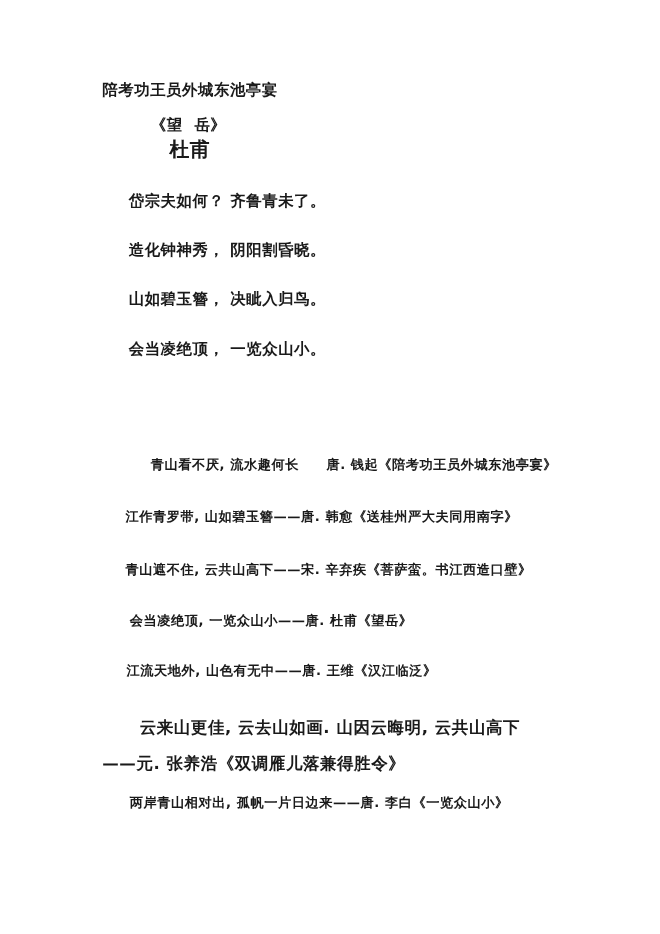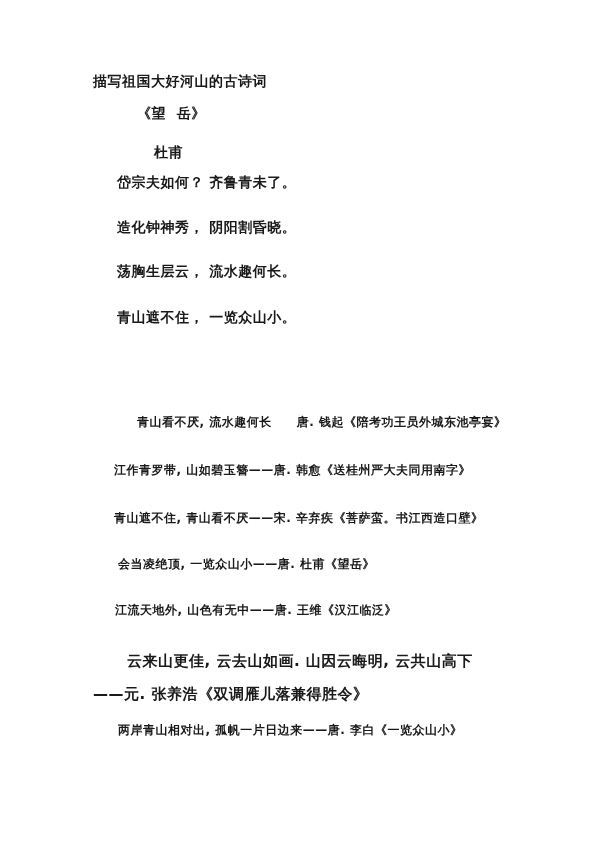--- a/index.html
+++ b/index.html
@@ -28,22 +28,22 @@
     font-size: 14px;
   }
   .poem-title {
     left: 125px;
     top: 105px;
     font-size: 14px;
     margin-left: 12px;
   }
   .poem-author {
     left: 154px;
-    top: 144px;
-    font-size: 14px;
+    top: 124px;
+    font-size: 18px;
   }
   .poem-line {
     left: 117px;
     font-size: 14px;
   }
   .quote-line {
     font-size: 12px;
   }
   .quote-wrap {
     position: absolute;
@@ -55,39 +55,39 @@
     line-height: 33px;
     white-space: normal;
     letter-spacing: 0.5px;
   }
 </style>
 </head>
 <body>
 
 <div class="page">
 
-  <div class="line doc-title">描写祖国大好河山的古诗词</div>
+  <div class="line doc-title">陪考功王员外城东池亭宴</div>
 
   <div class="line poem-title">《望  岳》</div>
 
   <div class="line poem-author">杜甫</div>
 
   <div class="line poem-line" style="top:219px">造化钟神秀， 阴阳割昏晓。</div>
 
   <div class="line poem-line" style="top:174px">岱宗夫如何？ 齐鲁青未了。</div>
 
-  <div class="line poem-line" style="top:263px">荡胸生层云， 流水趣何长。</div>
+  <div class="line poem-line" style="top:263px">山如碧玉簪， 决眦入归鸟。</div>
 
-  <div class="line poem-line" style="top:309px">青山遮不住， 一览众山小。</div>
+  <div class="line poem-line" style="top:309px">会当凌绝顶， 一览众山小。</div>
 
   <div class="line quote-line" style="left:114px; top:462px">江作青罗带, 山如碧玉簪——唐. 韩愈《送桂州严大夫同用南字》</div>
 
   <div class="line quote-line" style="left:137px; top:414px">青山看不厌, 流水趣何长　　唐. 钱起《陪考功王员外城东池亭宴》</div>
 
-  <div class="line quote-line" style="left:114px; top:510px">青山遮不住, 青山看不厌——宋. 辛弃疾《菩萨蛮。书江西造口壁》</div>
+  <div class="line quote-line" style="left:114px; top:510px">青山遮不住, 云共山高下——宋. 辛弃疾《菩萨蛮。书江西造口壁》</div>
 
   <div class="line quote-line" style="left:118px; top:556px">会当凌绝顶, 一览众山小——唐. 杜甫《望岳》</div>
 
   <div class="line quote-line" style="left:115px; top:602px">江流天地外, 山色有无中——唐. 王维《汉江临泛》</div>
 
   <div class="quote-wrap">云来山更佳, 云去山如画. 山因云晦明, 云共山高下——元. 张养浩《双调雁儿落兼得胜令》</div>
 
   <div class="line quote-line" style="left:118px; top:722px">两岸青山相对出, 孤帆一片日边来——唐. 李白《一览众山小》</div>
 
 </div>

